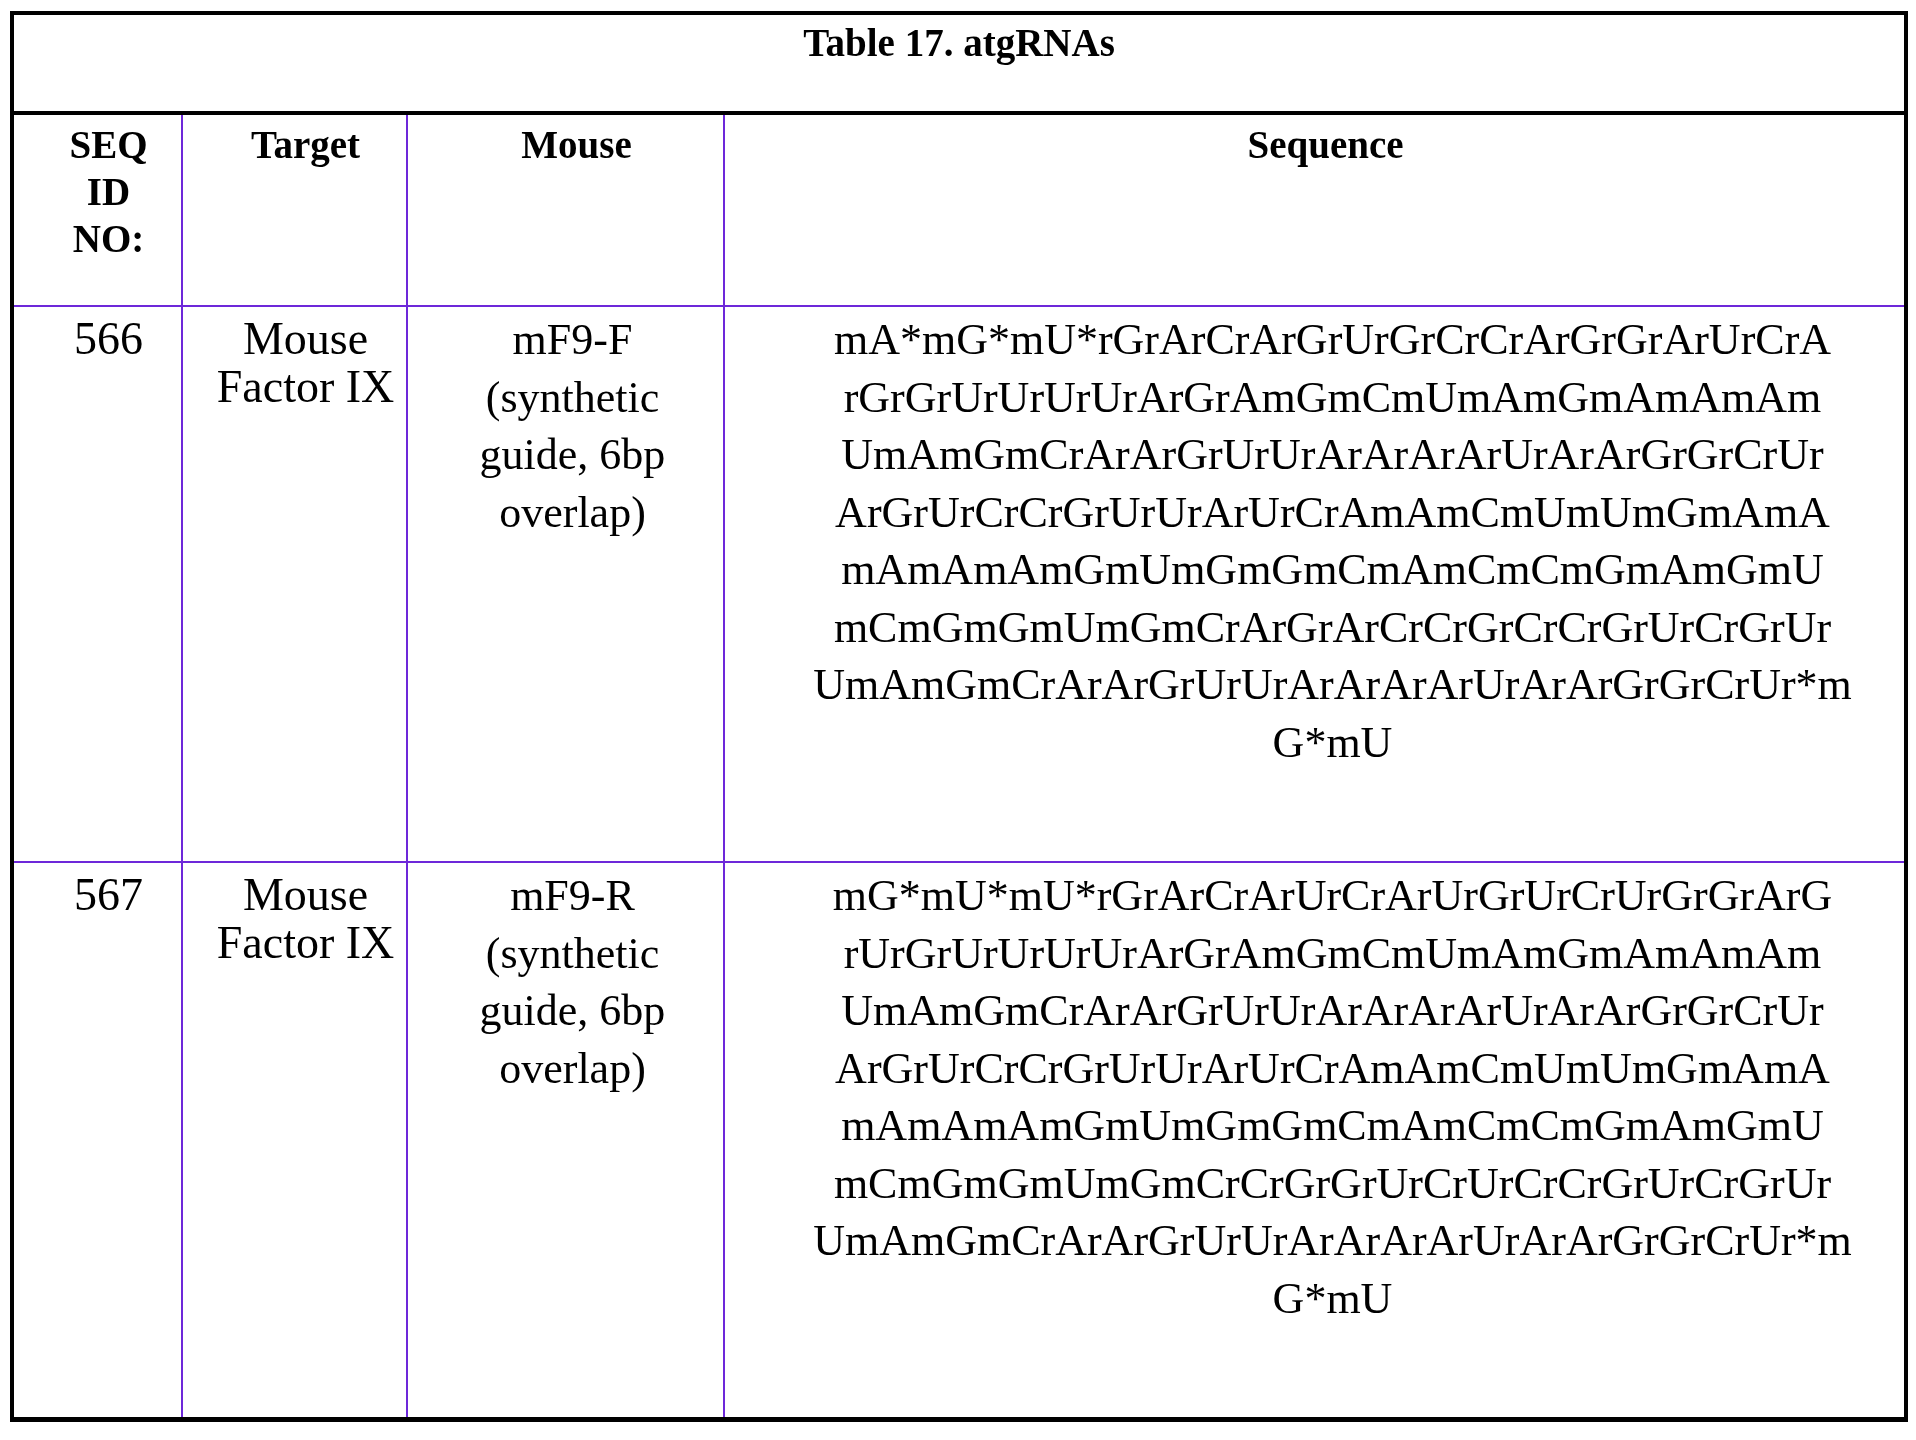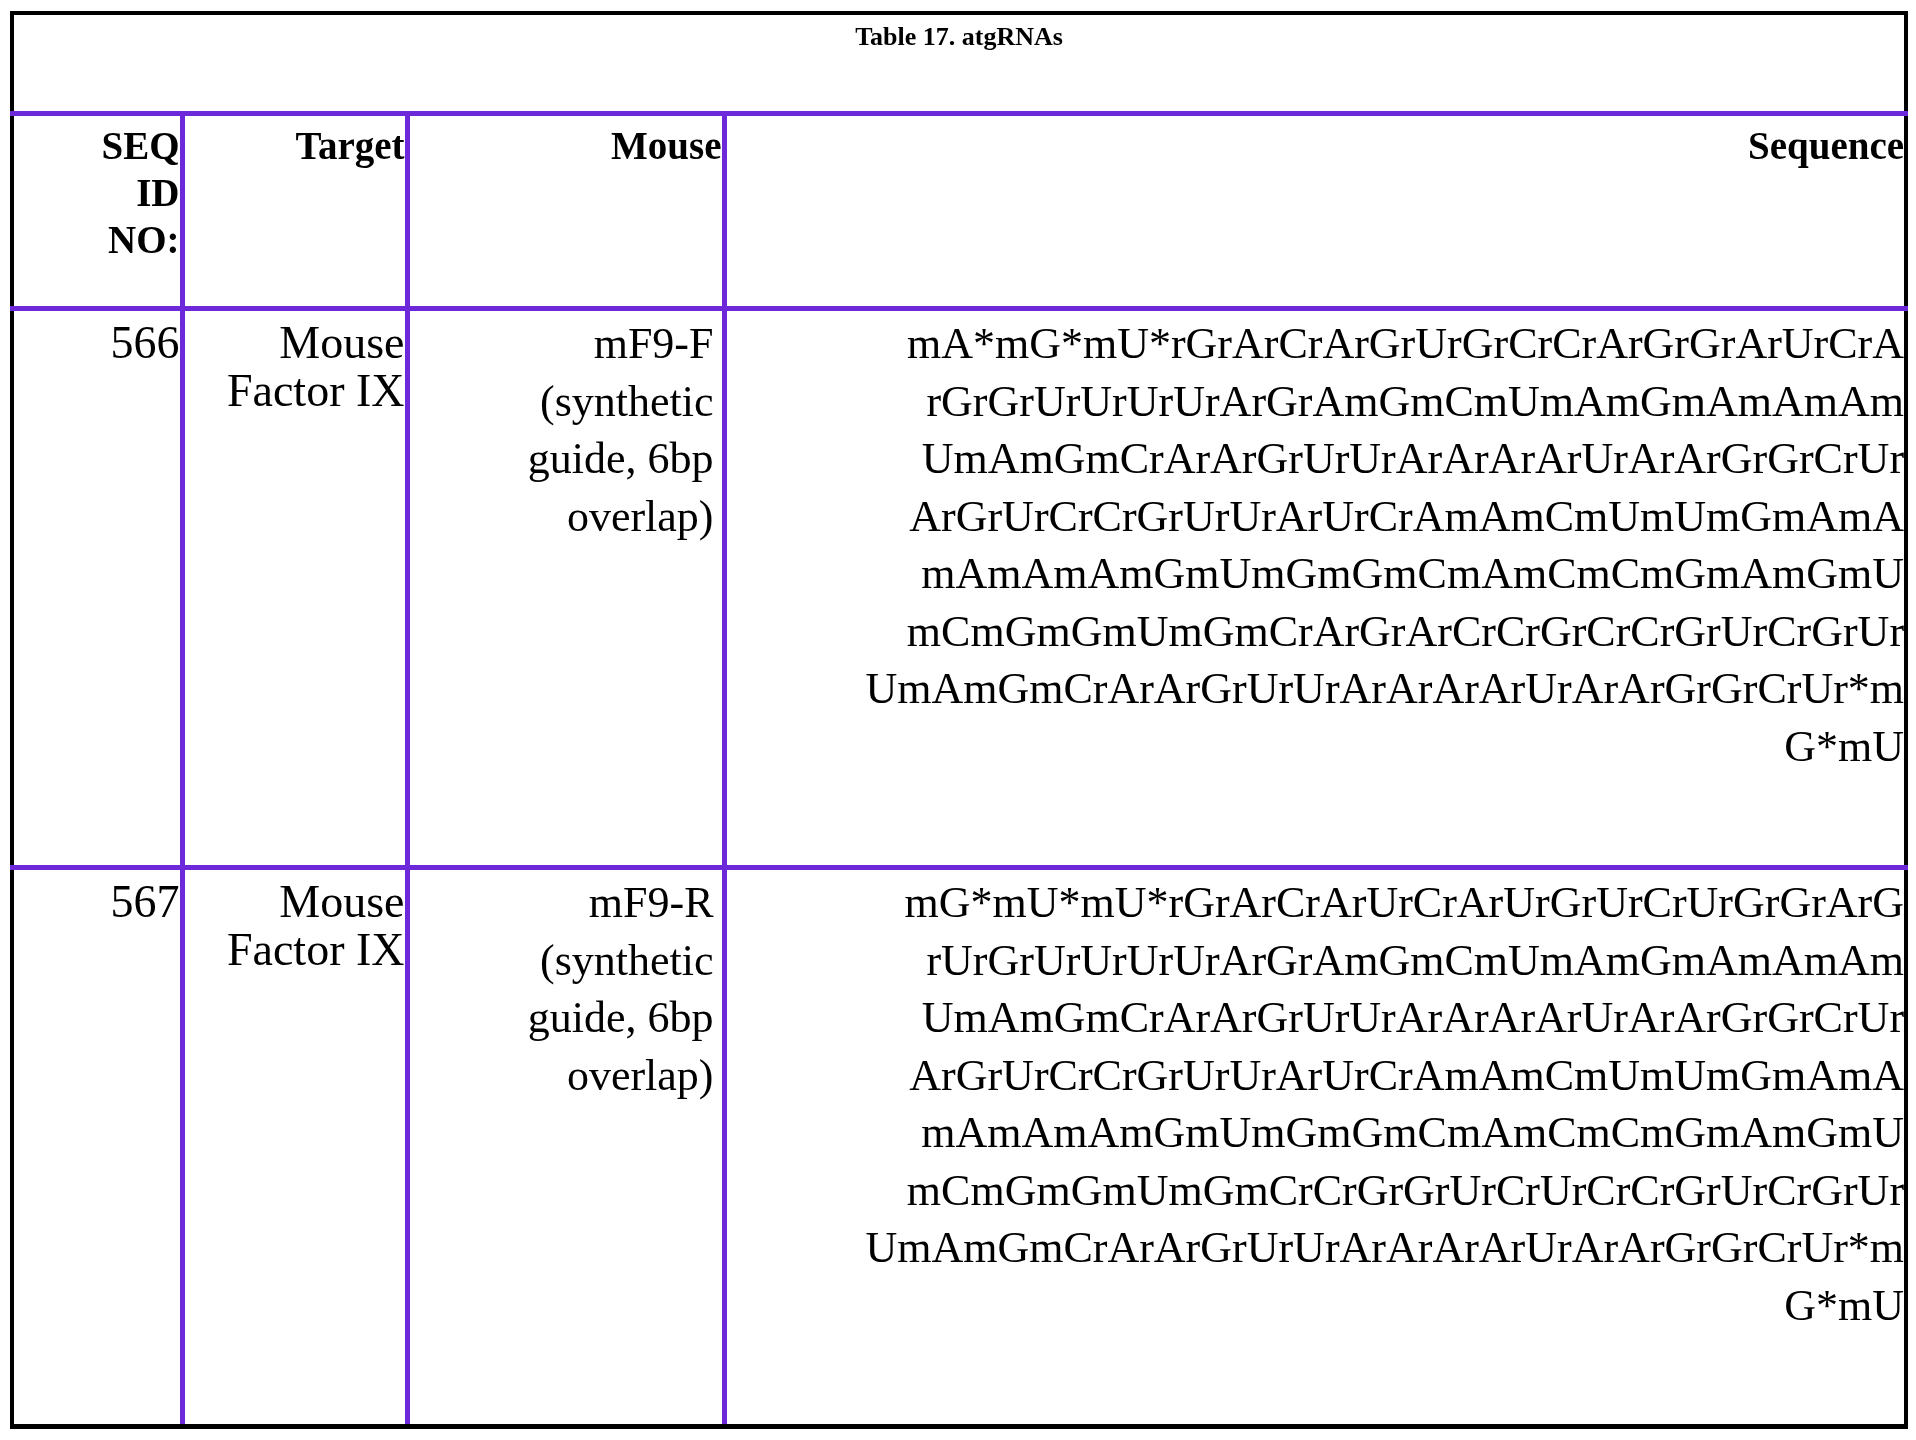--- a/index.html
+++ b/index.html
@@ -3,24 +3,24 @@
 <meta charset="utf-8">
 <style>
   html, body { margin: 0; padding: 0; background: #ffffff; }
   body { width: 1916px; height: 1440px; position: relative; overflow: hidden;
          font-family: "Liberation Serif", "DejaVu Serif", serif; color: #000; }
   table.doc {
     position: absolute; left: 10px; top: 11px;
     width: 1894px; border-collapse: collapse; table-layout: fixed;
   }
   table.doc td, table.doc th {
-    border: 5px solid #6d28d9; vertical-align: top; padding: 0; text-align: right;
+    border: 2px solid #6d28d9; vertical-align: top; padding: 0; text-align: center;
   }
   .title-cell { height: 96px; text-align: center !important; border-bottom: 4px solid #000 !important; border-top: 4px solid #000 !important;}
-  .title-text { display: block; font-weight: bold; font-size: 26px; line-height: 44px; }
+  .title-text { display: block; font-weight: bold; font-size: 39px; line-height: 44px; padding-top: 6px; }
   .hdr th { height: 190px; font-weight: bold; font-size: 39px; line-height: 47px; border-bottom: 4px solid #000; }
   .hdr th span { display: block; padding: 6px 0 0 22px; }
   .hdr th.c4 span { padding-left: 22px; }
   .row td { height: 554px; }
   .row td.last-row { border-bottom: 5px solid #000; }
   .seqid, .target { font-size: 46px; line-height: 48px; }
   .seqid span { display: block; padding: 8px 0 0 22px; }
   .target span { display: block; padding: 8px 0 0 22px; }
   .name { font-size: 44px; line-height: 57.5px; }
   .name span { display: block; padding: 4px 8px 0 22px; white-space: pre-line; }

